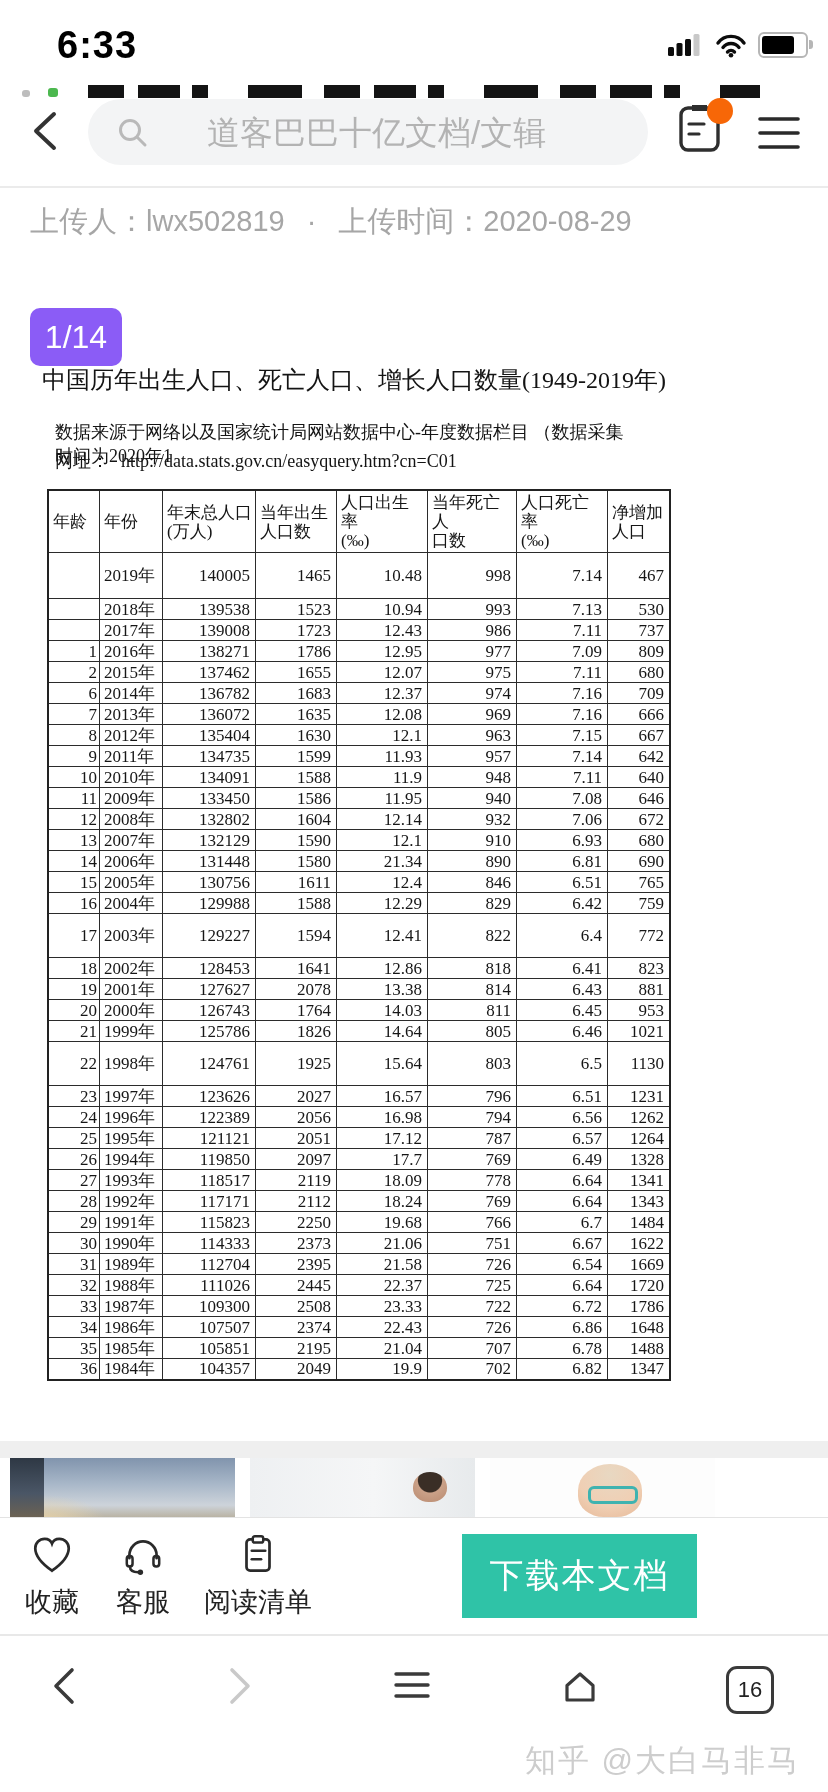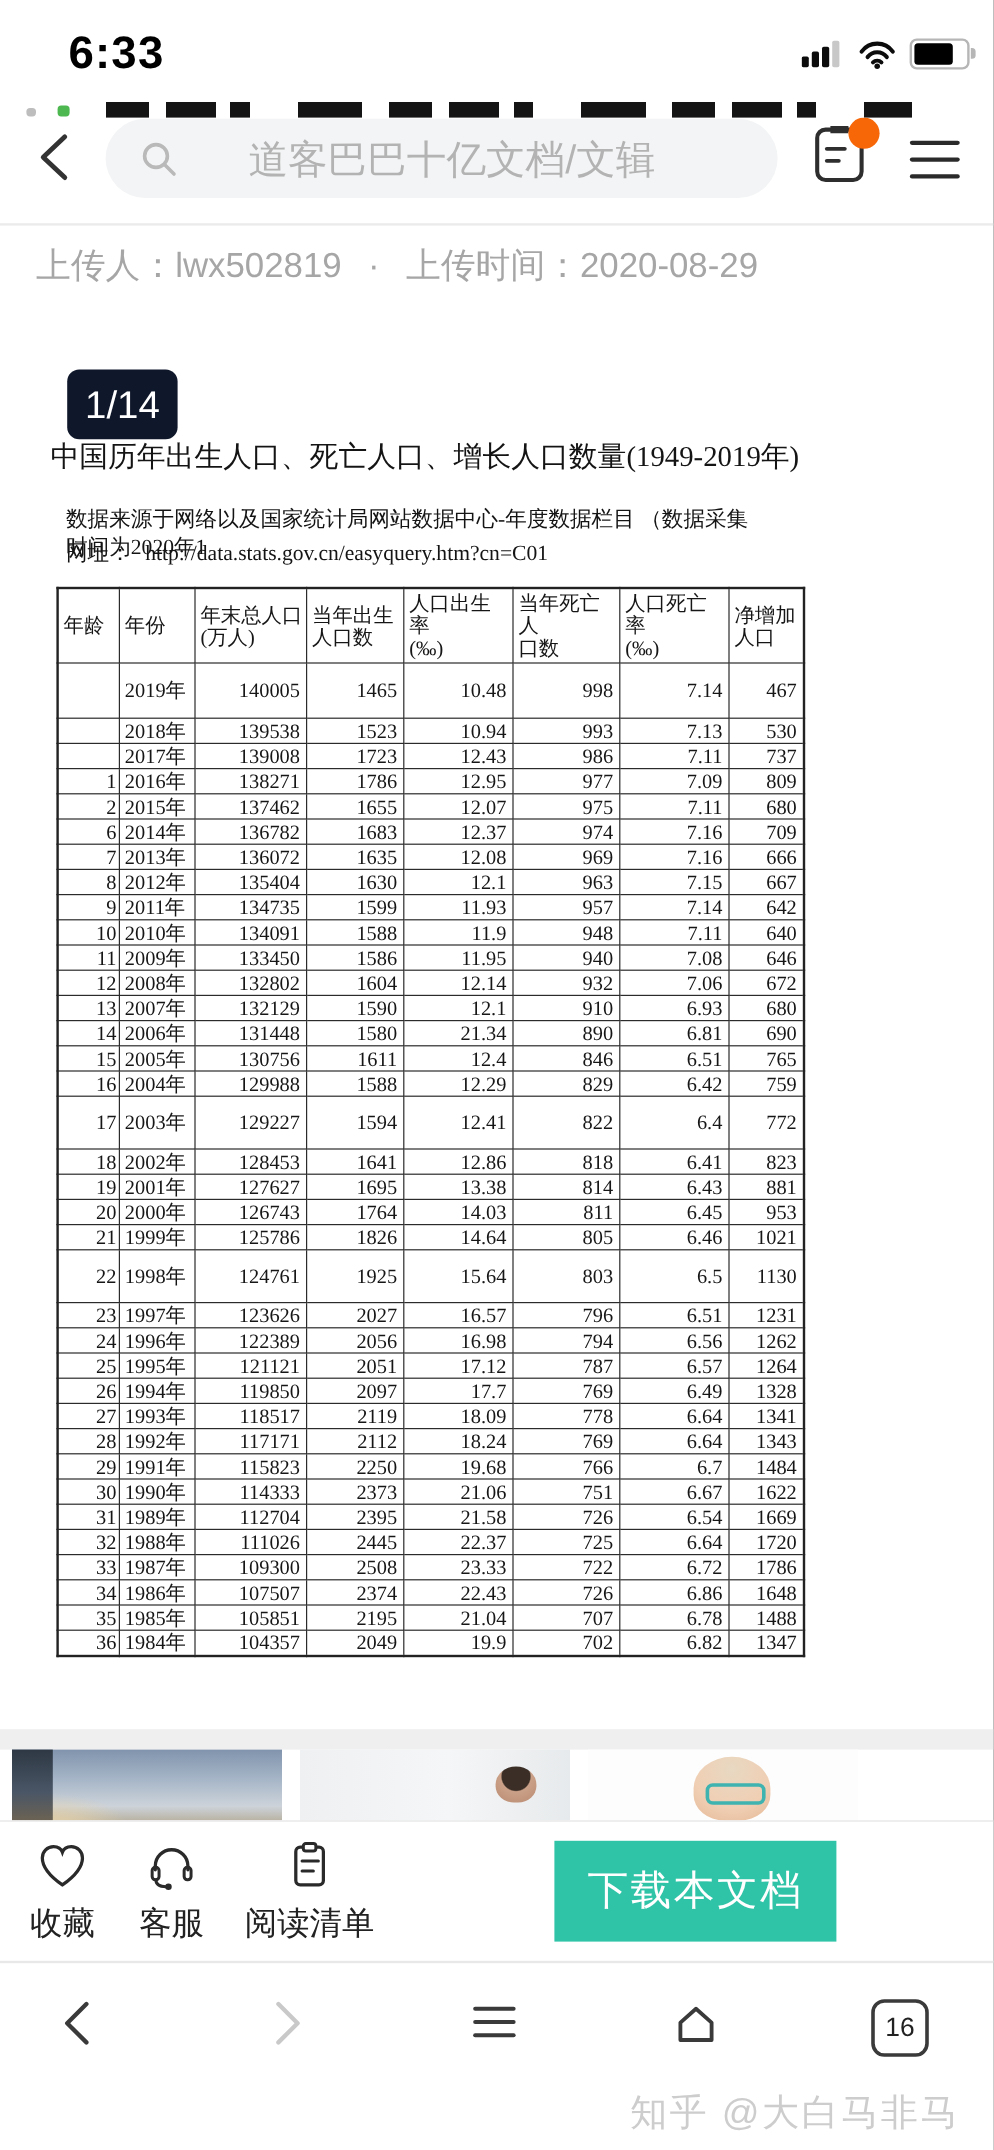--- a/index.html
+++ b/index.html
@@ -31,22 +31,22 @@
   #search-input::placeholder{color:#b3b3b3;}
   #doc-icon{position:absolute;left:676px;top:98px;}
   #menu-icon-top{position:absolute;left:756px;top:112px;}
   #toolbar-divider{position:absolute;left:0;top:186px;width:828px;height:2px;background:#ebebeb;}
 
   
   #meta{position:absolute;left:30px;top:202px;font-size:29px;color:#a6a6a6;white-space:nowrap;}
   #meta .dot{margin:0 22px;}
 
   
-  #page-badge{position:absolute;left:30px;top:308px;width:92px;height:58px;background:#0f172a;border-radius:10px;
-      color:#fff;font-size:32px;display:flex;align-items:center;justify-content:center;margin-left:26px;}
+  #page-badge{position:absolute;left:30px;top:308px;width:92px;height:58px;background:#8b5cf6;border-radius:10px;
+      color:#fff;font-size:32px;display:flex;align-items:center;justify-content:center;}
   .doc-serif{font-family:"Liberation Serif","DejaVu Serif",serif;color:#141414;}
   #doc-title{position:absolute;left:42px;top:364px;font-size:24px;}
   #doc-source{position:absolute;left:55px;top:420px;font-size:18px;width:570px;}
   #doc-url{position:absolute;left:55px;top:449px;font-size:18px;}
   #doc-url .lbl{margin-right:12px;}
 
   
   #doc-table{position:absolute;left:47px;top:489px;width:565px;border-collapse:collapse;table-layout:fixed;
       font-family:"Liberation Serif","DejaVu Serif",serif;color:#161616;border:2px solid #222;}
   #doc-table th,#doc-table td{border:1.5px solid #2b2b2b;overflow:hidden;}
@@ -368,21 +368,21 @@
           <td class="c3">1641</td>
           <td class="c4">12.86</td>
           <td class="c5">818</td>
           <td class="c6">6.41</td>
           <td class="c7">823</td>
         </tr>
         <tr>
           <td class="c0">19</td>
           <td class="c1">2001年</td>
           <td class="c2">127627</td>
-          <td class="c3">1695</td>
+          <td class="c3">2078</td>
           <td class="c4">13.38</td>
           <td class="c5">814</td>
           <td class="c6">6.43</td>
           <td class="c7">881</td>
         </tr>
         <tr>
           <td class="c0">20</td>
           <td class="c1">2000年</td>
           <td class="c2">126743</td>
           <td class="c3">1764</td>

